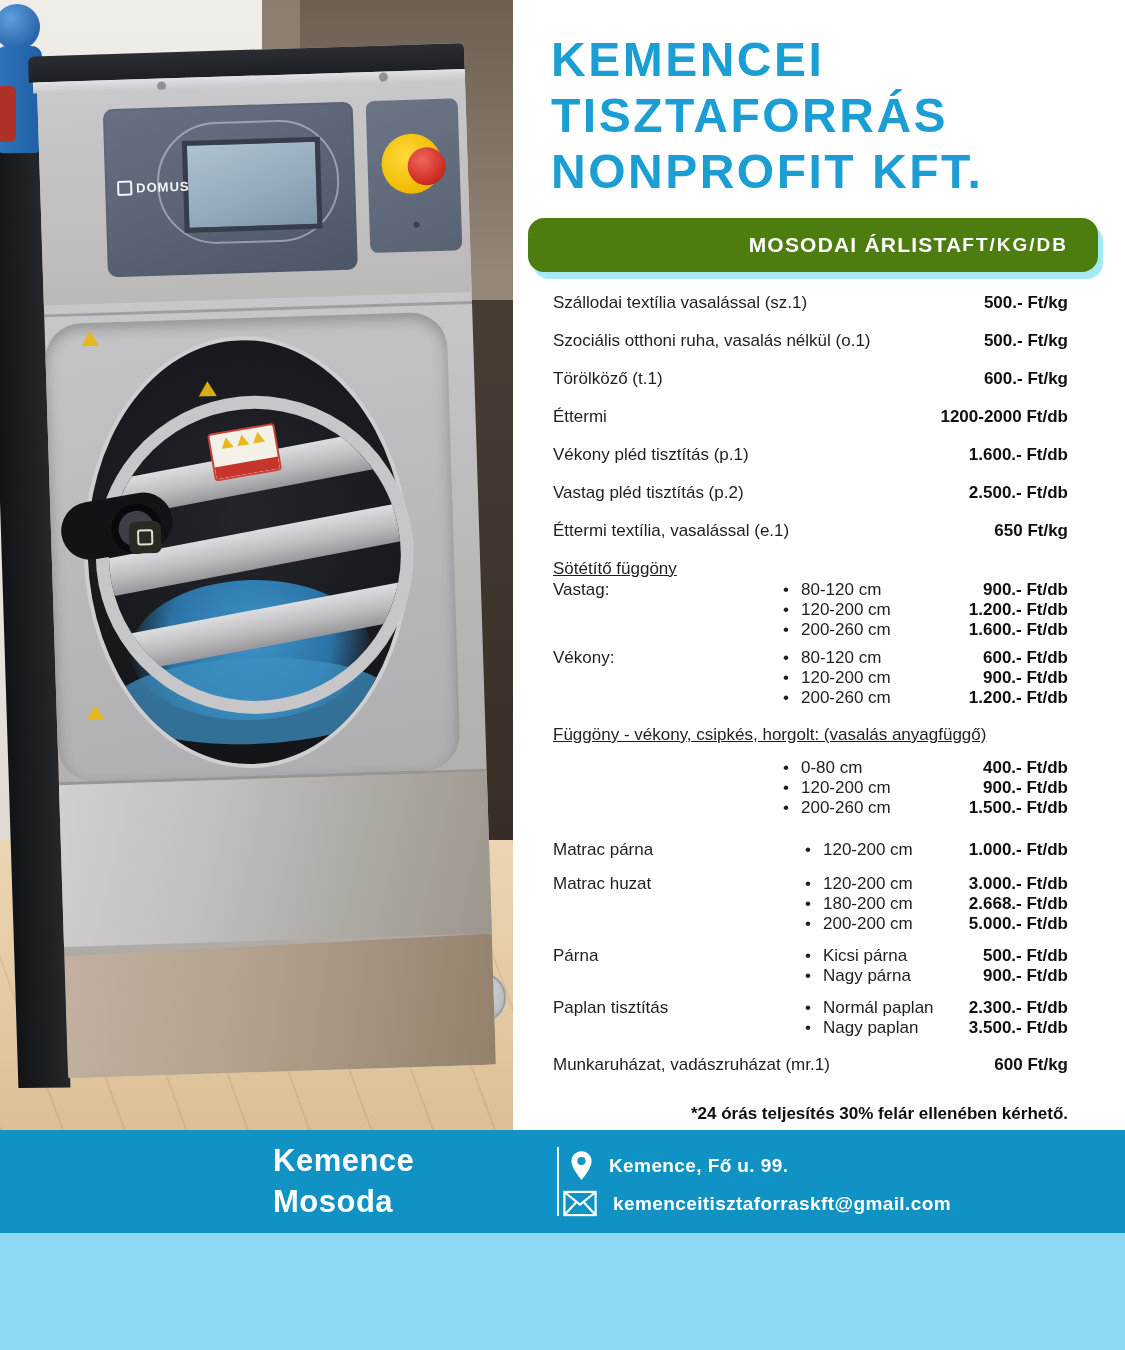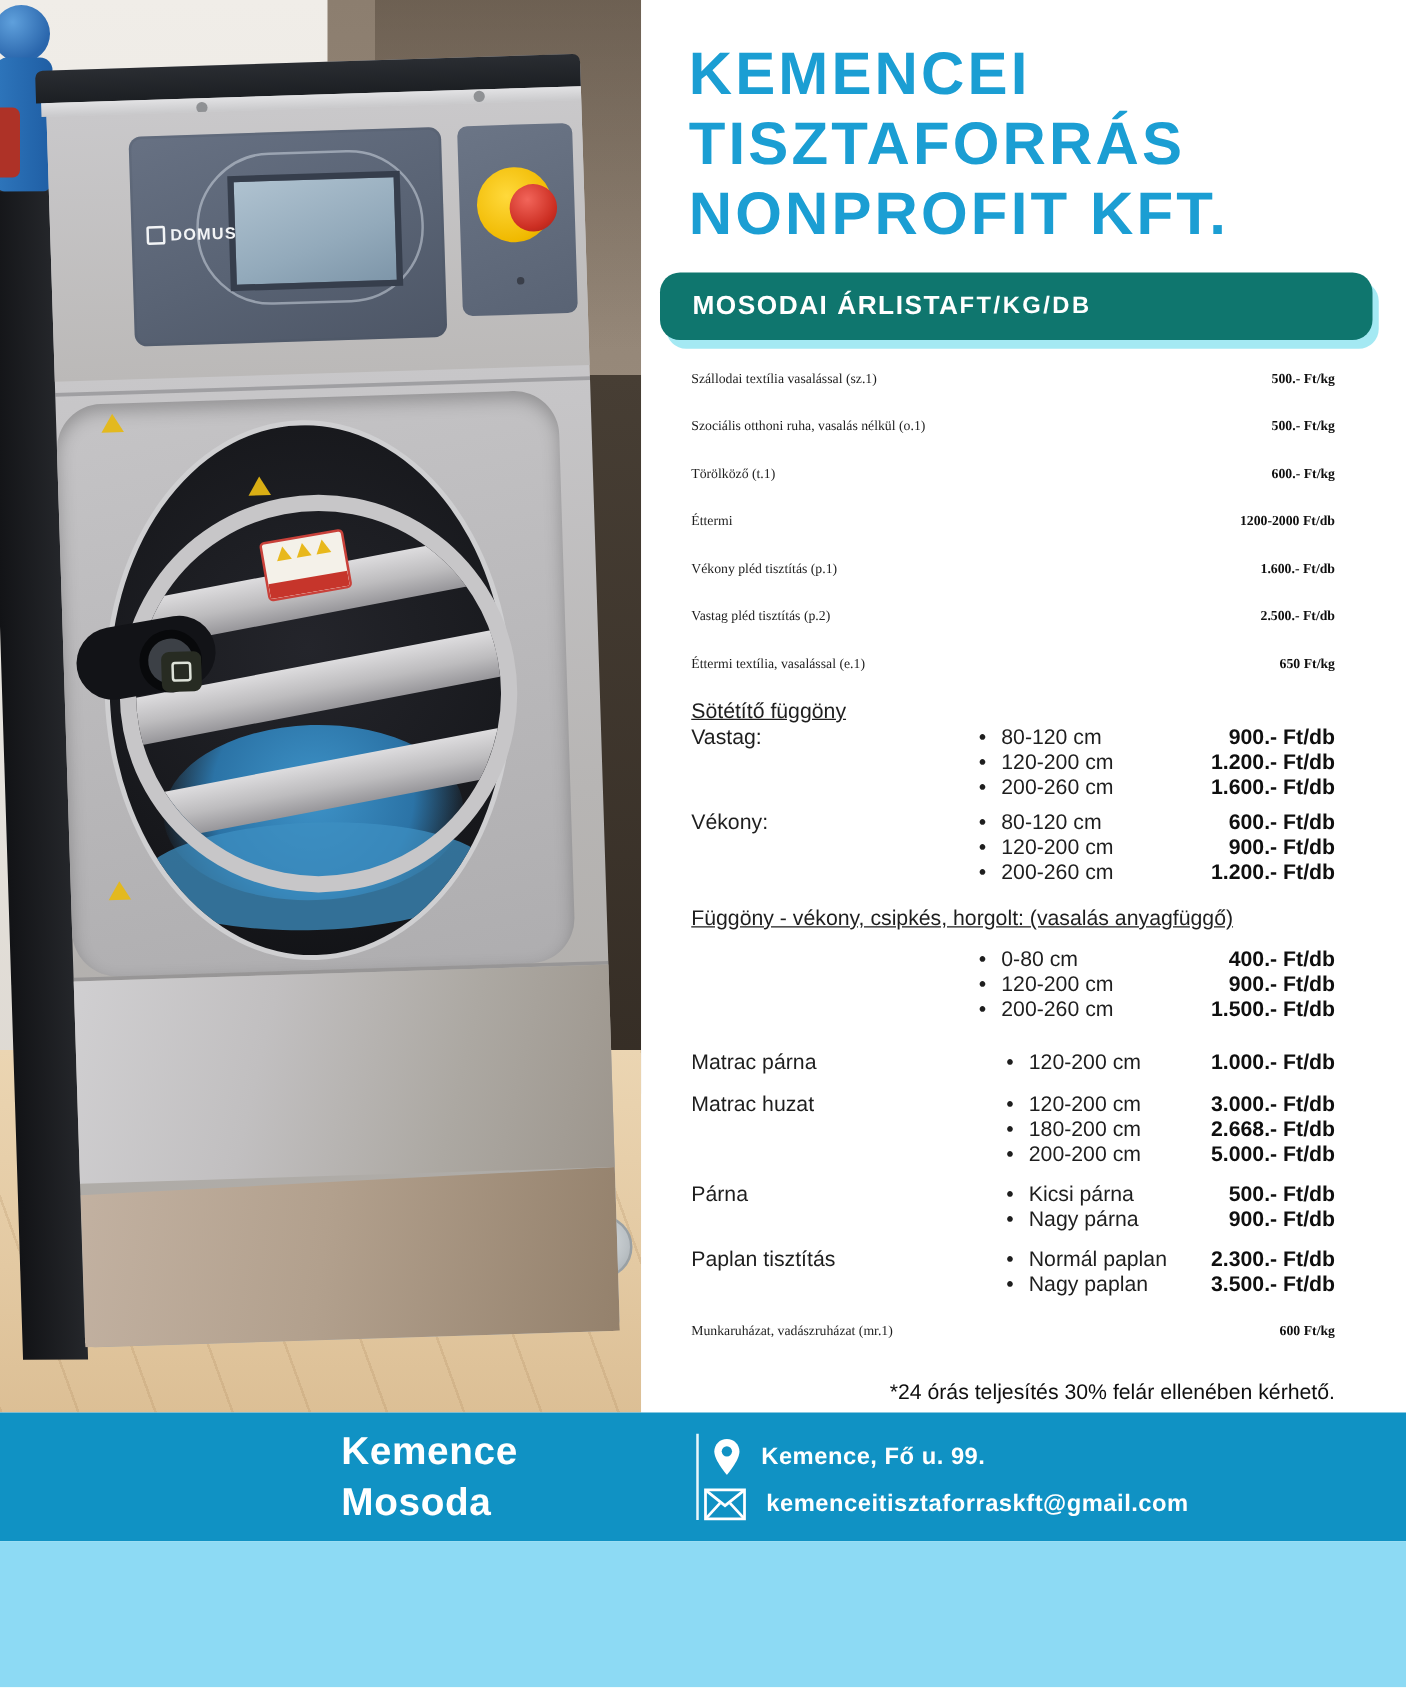--- a/index.html
+++ b/index.html
@@ -69,39 +69,39 @@
   .tri{position:absolute;width:0;height:0;border-left:9px solid transparent;border-right:9px solid transparent;border-bottom:15px solid #E3B91F;}
   .m-seam2{position:absolute;left:30px;top:726px;right:0;height:3px;background:rgba(110,110,116,.4);}
   .m-lower{position:absolute;left:30px;top:729px;right:0;height:162px;
     background:linear-gradient(105deg,#D0CFD1 0%,#C1BFC0 35%,#ACA8A2 70%,#9D968D 100%);}
   .m-kick{position:absolute;left:30px;top:891px;right:0;bottom:0;
     background:linear-gradient(100deg,#C2B1A1 0%,#B2A08D 45%,#94816C 100%);clip-path:polygon(0 7%,100% 0,100% 100%,0 100%);}
 
   
   .content{position:absolute;left:513px;top:0;width:612px;height:1130px;background:#ffffff;box-sizing:border-box;padding:16px 0 0 0;}
   .title{margin:16px 0 0 38px;color:#1B9ED3;font-weight:800;font-size:48px;line-height:56px;letter-spacing:2.5px;}
-  .bar{margin:18px 0 0 15px;width:570px;height:54px;background:#0f766e;border-radius:16px;
-    box-shadow:5px 7px 0 0 #A4E9F3;display:flex;align-items:center;justify-content:flex-start;box-sizing:border-box;padding:0 30px 0 26px;}
+  .bar{margin:18px 0 0 15px;width:570px;height:54px;background:#4d7c0f;border-radius:16px;
+    box-shadow:5px 7px 0 0 #A4E9F3;display:flex;align-items:center;justify-content:flex-end;box-sizing:border-box;padding:0 30px 0 26px;}
   .bar .l{color:#fff;font-weight:bold;font-size:21px;letter-spacing:1.2px;}
   .bar .r{color:#fff;font-weight:bold;font-size:19px;letter-spacing:2px;}
   .list{box-sizing:border-box;padding:20px 57px 0 40px;color:#1E1E1E;}
-  .srow{display:flex;align-items:center;margin-bottom:16px;font-size:11px;line-height:22px;font-family:Liberation Serif, serif;}
+  .srow{display:flex;align-items:center;margin-bottom:16px;font-size:17px;line-height:22px;}
   .srow .lab{flex:1;}
   .price{font-weight:bold;color:#0F0F0F;white-space:nowrap;}
   .sect{font-size:17px;line-height:22px;margin-top:2px;text-decoration:underline;}
   .group{display:flex;align-items:flex-start;}
   .gname{width:230px;text-align:left;padding-right:22px;font-size:17px;line-height:20px;flex:0 0 auto;box-sizing:border-box;}
   .glabel{width:252px;font-size:17px;line-height:20px;flex:0 0 auto;box-sizing:border-box;}
   .grows{flex:1;}
   .brow{display:flex;align-items:baseline;font-size:17px;line-height:20px;}
   .brow .bullet{width:18px;text-align:left;}
   .brow .size{flex:1;}
   .mt8{margin-top:8px;} .mt12{margin-top:12px;} .mt14{margin-top:14px;}
   .mt16{margin-top:16px;} .mt22{margin-top:22px;}
-  .note{margin-top:28px;text-align:right;font-weight:normal;font-size:17px;color:#0F0F0F;}
+  .note{margin-top:28px;text-align:right;font-weight:bold;font-size:17px;color:#0F0F0F;}
 
   
   .footer{position:absolute;left:0;top:1130px;width:1125px;height:103px;background:#1092C4;color:#fff;}
   .brand{position:absolute;left:273px;top:10px;font-size:31px;font-weight:bold;line-height:41px;letter-spacing:.5px;}
   .fdiv{position:absolute;left:557px;top:17px;width:2px;height:69px;background:#E8F6FB;}
   .frow{position:absolute;left:570px;display:flex;align-items:center;gap:16px;font-weight:bold;font-size:19px;letter-spacing:.4px;}
   .frow1{top:20px;} .frow2{top:60px;}
   .strip{position:absolute;left:0;top:1233px;width:1125px;height:117px;background:#8DDAF4;}
 </style>
 </head>

